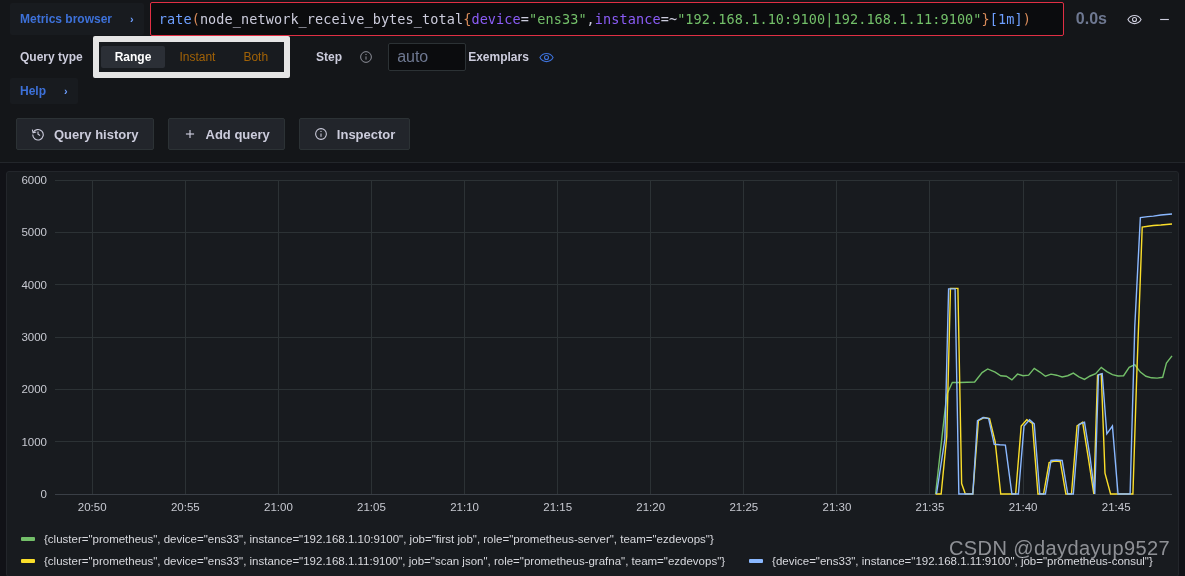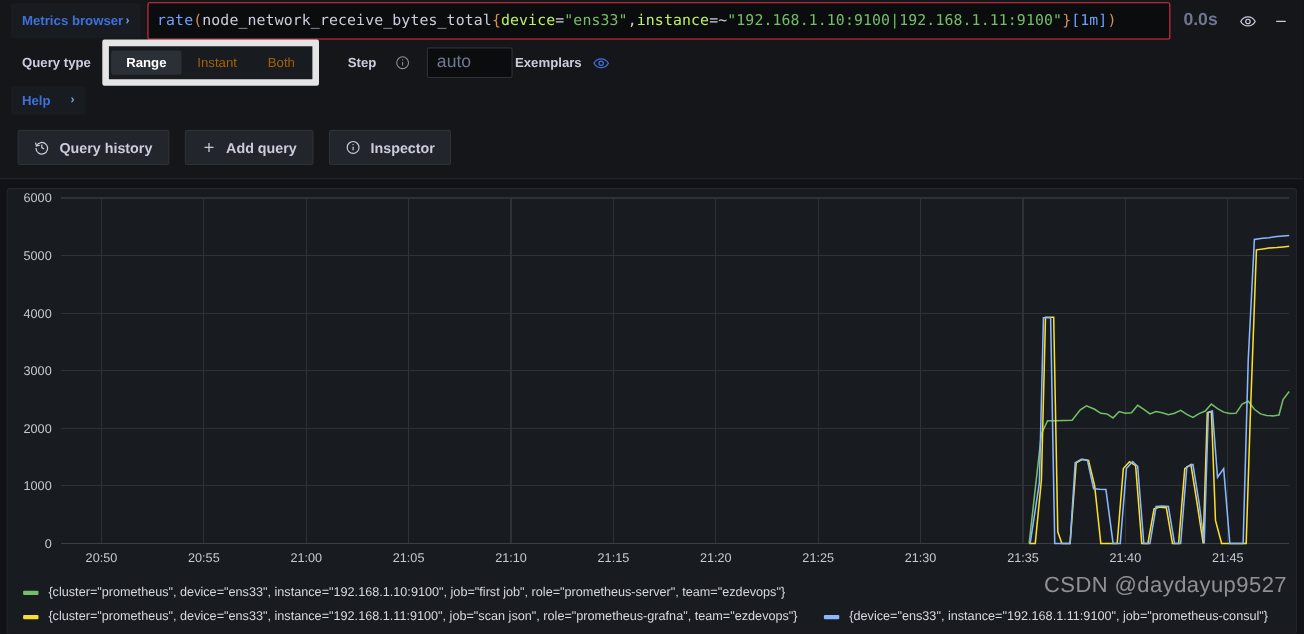--- a/index.html
+++ b/index.html
@@ -18,21 +18,21 @@
     border-bottom: 1px solid #23262b;
     padding: 0;
   }
   .query-row {
     display: flex; align-items: center;
     height: 38px;
     padding: 0 6px 0 0;
     gap: 0;
   }
   .metrics-browser {
-    display: flex; align-items: center; gap: 2px;
+    display: flex; align-items: center; gap: 18px;
     height: 32px;
     margin-left: 10px;
     padding: 0 10px;
     background: #181b1f;
     border-radius: 2px;
     color: #3d71d9;
     font-size: 12px; font-weight: 600;
     white-space: nowrap;
     cursor: pointer;
   }
@@ -53,21 +53,21 @@
     font-family: "DejaVu Sans Mono", monospace;
     font-size: 13.5px;
     letter-spacing: 0.1px;
     white-space: nowrap;
     color: #ccccdc;
   }
   .tok-fn     { color: #6e9fff; }
   .tok-paren  { color: #d98b5a; }
   .tok-metric { color: #ccccdc; }
   .tok-brace  { color: #d98b5a; }
-  .tok-label  { color: #bef264; }
+  .tok-label  { color: #8b5cf6; }
   .tok-op     { color: #ccccdc; }
   .tok-str    { color: #73bf69; }
   .tok-dur    { color: #6e9fff; }
 
   .q-time {
     color: #6e7891; font-size: 16px; font-weight: 600;
     padding: 0 12px; white-space: nowrap;
   }
   .icon-btn {
     width: 30px; height: 30px;
@@ -174,21 +174,21 @@
   .legend-item {
     display: flex; align-items: center; gap: 9px;
     cursor: pointer; white-space: nowrap;
   }
   .legend-item + .legend-item { margin-left: 24px; }
   .swatch { width: 14px; height: 4px; border-radius: 1px; flex: none; }
   .legend-text { color: #d8d9de; font-size: 11.5px; }
 
   .watermark {
     position: absolute;
-    right: 8px; bottom: 32px;
+    right: 8px; bottom: 16px;
     color: rgba(215,216,222,0.62);
     font-size: 20px; letter-spacing: 0.4px;
     pointer-events: none;
     font-family: "Liberation Sans", sans-serif;
   }
 </style>
 </head>
 <body>
 
 <div id="app">

